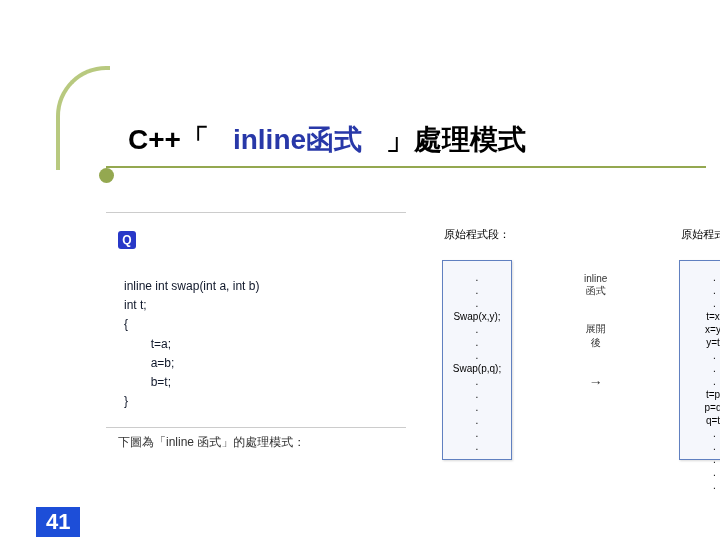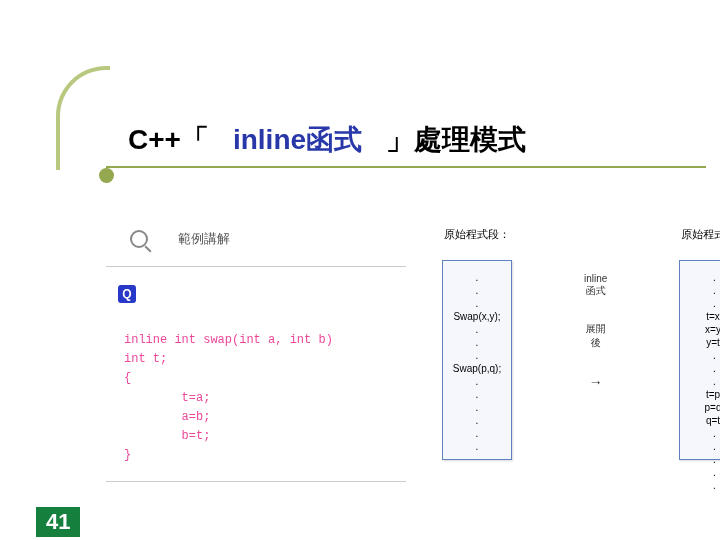--- a/index.html
+++ b/index.html
@@ -17,64 +17,61 @@
 
 .left-block { position: absolute; top: 170px; left: 70px; width: 300px; }
 .example-hdr { display: flex; align-items: center; gap: 6px; font-size: 13px; color: #555; margin-bottom: 6px; }
 .mag-icon { width: 18px; height: 18px; border: 2px solid #888; border-radius: 50%; position: relative; }
 .mag-icon::after { content: ''; position: absolute; width: 8px; height: 2px; background: #888; bottom: -4px; right: -6px; transform: rotate(45deg); }
 .hrline { border-top: 1px solid #ccc; margin: 6px 0; }
 
 .q-row { display: flex; align-items: center; gap: 6px; font-size: 12px; color: #333; margin: 6px 0; }
 .q-badge { display: inline-block; width: 18px; height: 18px; background: #2838c8; color: #fff; font-weight: bold; text-align: center; line-height: 18px; font-size: 12px; border-radius: 3px; }
 
-.code-box { font-family: Liberation Mono, monospace; font-size: 12px; color: #ec4899; padding: 4px 6px; line-height: 1.6; white-space: pre; }
+.code-box { font-family: Liberation Sans, sans-serif; font-size: 12px; color: #0f172a; padding: 4px 6px; line-height: 1.6; white-space: pre; }
 .note { font-size: 12px; color: #333; margin-top: 6px; }
 
 .diagram { position: absolute; top: 155px; left: 370px; width: 330px; }
 .diag-row { display: flex; align-items: flex-start; gap: 24px; }
 .col { display: flex; flex-direction: column; align-items: center; }
 .col-title { font-size: 11px; color: #000; margin-bottom: 6px; }
 .box { width: 70px; height: 200px; border: 1px solid #6080c0; background: #f5f7fc; box-shadow: 1px 1px 2px rgba(0,0,0,0.15); font-size: 10px; text-align: center; padding-top: 10px; line-height: 1.3; }
 .arrow-col { display: flex; flex-direction: column; align-items: center; justify-content: center; height: 200px; padding-top: 30px; }
 .arrow-label { font-size: 10px; color: #333; text-align: center; }
 .arrow { font-size: 14px; color: #333; margin-top: 10px; }
 .caption { text-align: center; font-size: 11px; color: #000; margin-top: 10px; }
 
-.pagenum { position: absolute; bottom: 15px; left: 0; background: #15803d; color: #fff; font-size: 22px; font-weight: bold; padding: 2px 10px; }
+.pagenum { position: absolute; bottom: 15px; left: 0; background: #1d4ed8; color: #fff; font-size: 22px; font-weight: bold; padding: 2px 10px; }
 </style>
 </head>
 <body>
 
 <div class="swoosh"></div>
 <div class="dot"></div>
 
 <div class="title">
   <span class="black">C++「</span><span class="blue">inline函式</span><span class="black">」處理模式</span>
 </div>
 
 <div class="hr"></div>
 
 <div class="left-block">
-  <div class="example-hdr">
-    <span class="mag-icon"></span>
-    <span>範例講解</span>
-  </div>
   <div class="hrline"></div>
   <div class="q-row">
     <span class="q-badge">Q</span>
   </div>
   <div class="code-box">inline int swap(int a, int b)
 int t;
 {
         t=a;
         a=b;
         b=t;
 }</div>
   <div class="hrline"></div>
+  <div class="note">下圖為「inline 函式」的處理模式：</div>
 </div>
 
 <div class="diagram">
   <div class="diag-row">
     <div class="col">
       <div class="col-title">原始程式段：</div>
       <div class="box" style="white-space:pre;">.
 .
 .
 Swap(x,y);

